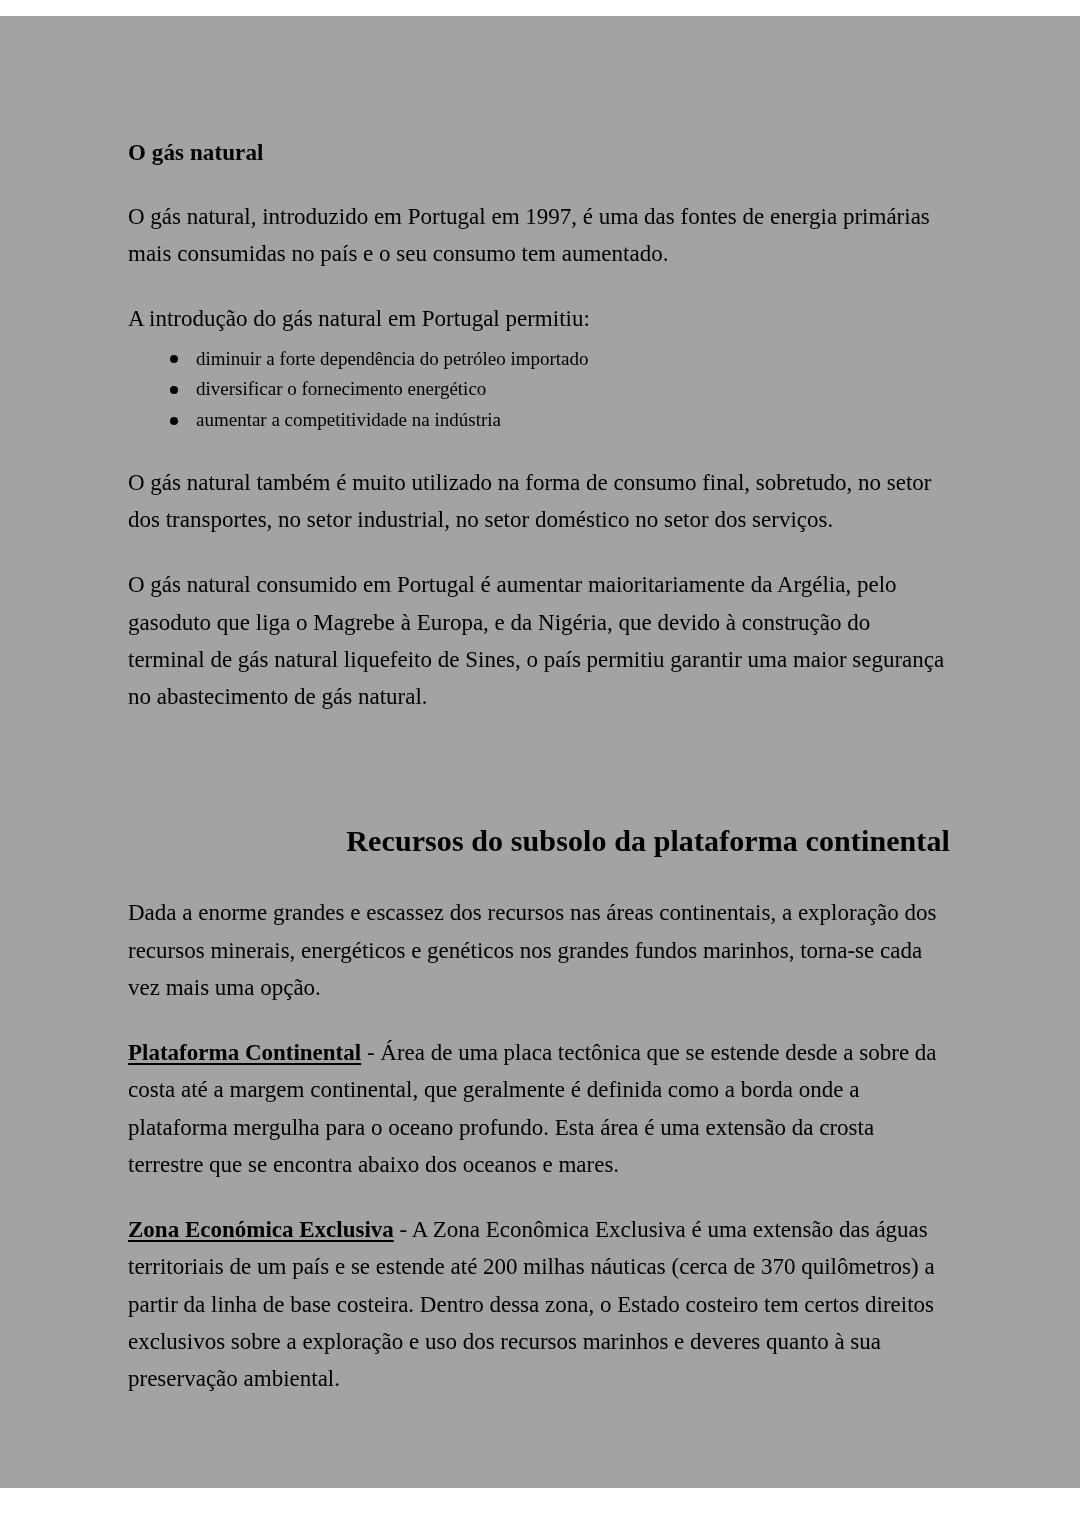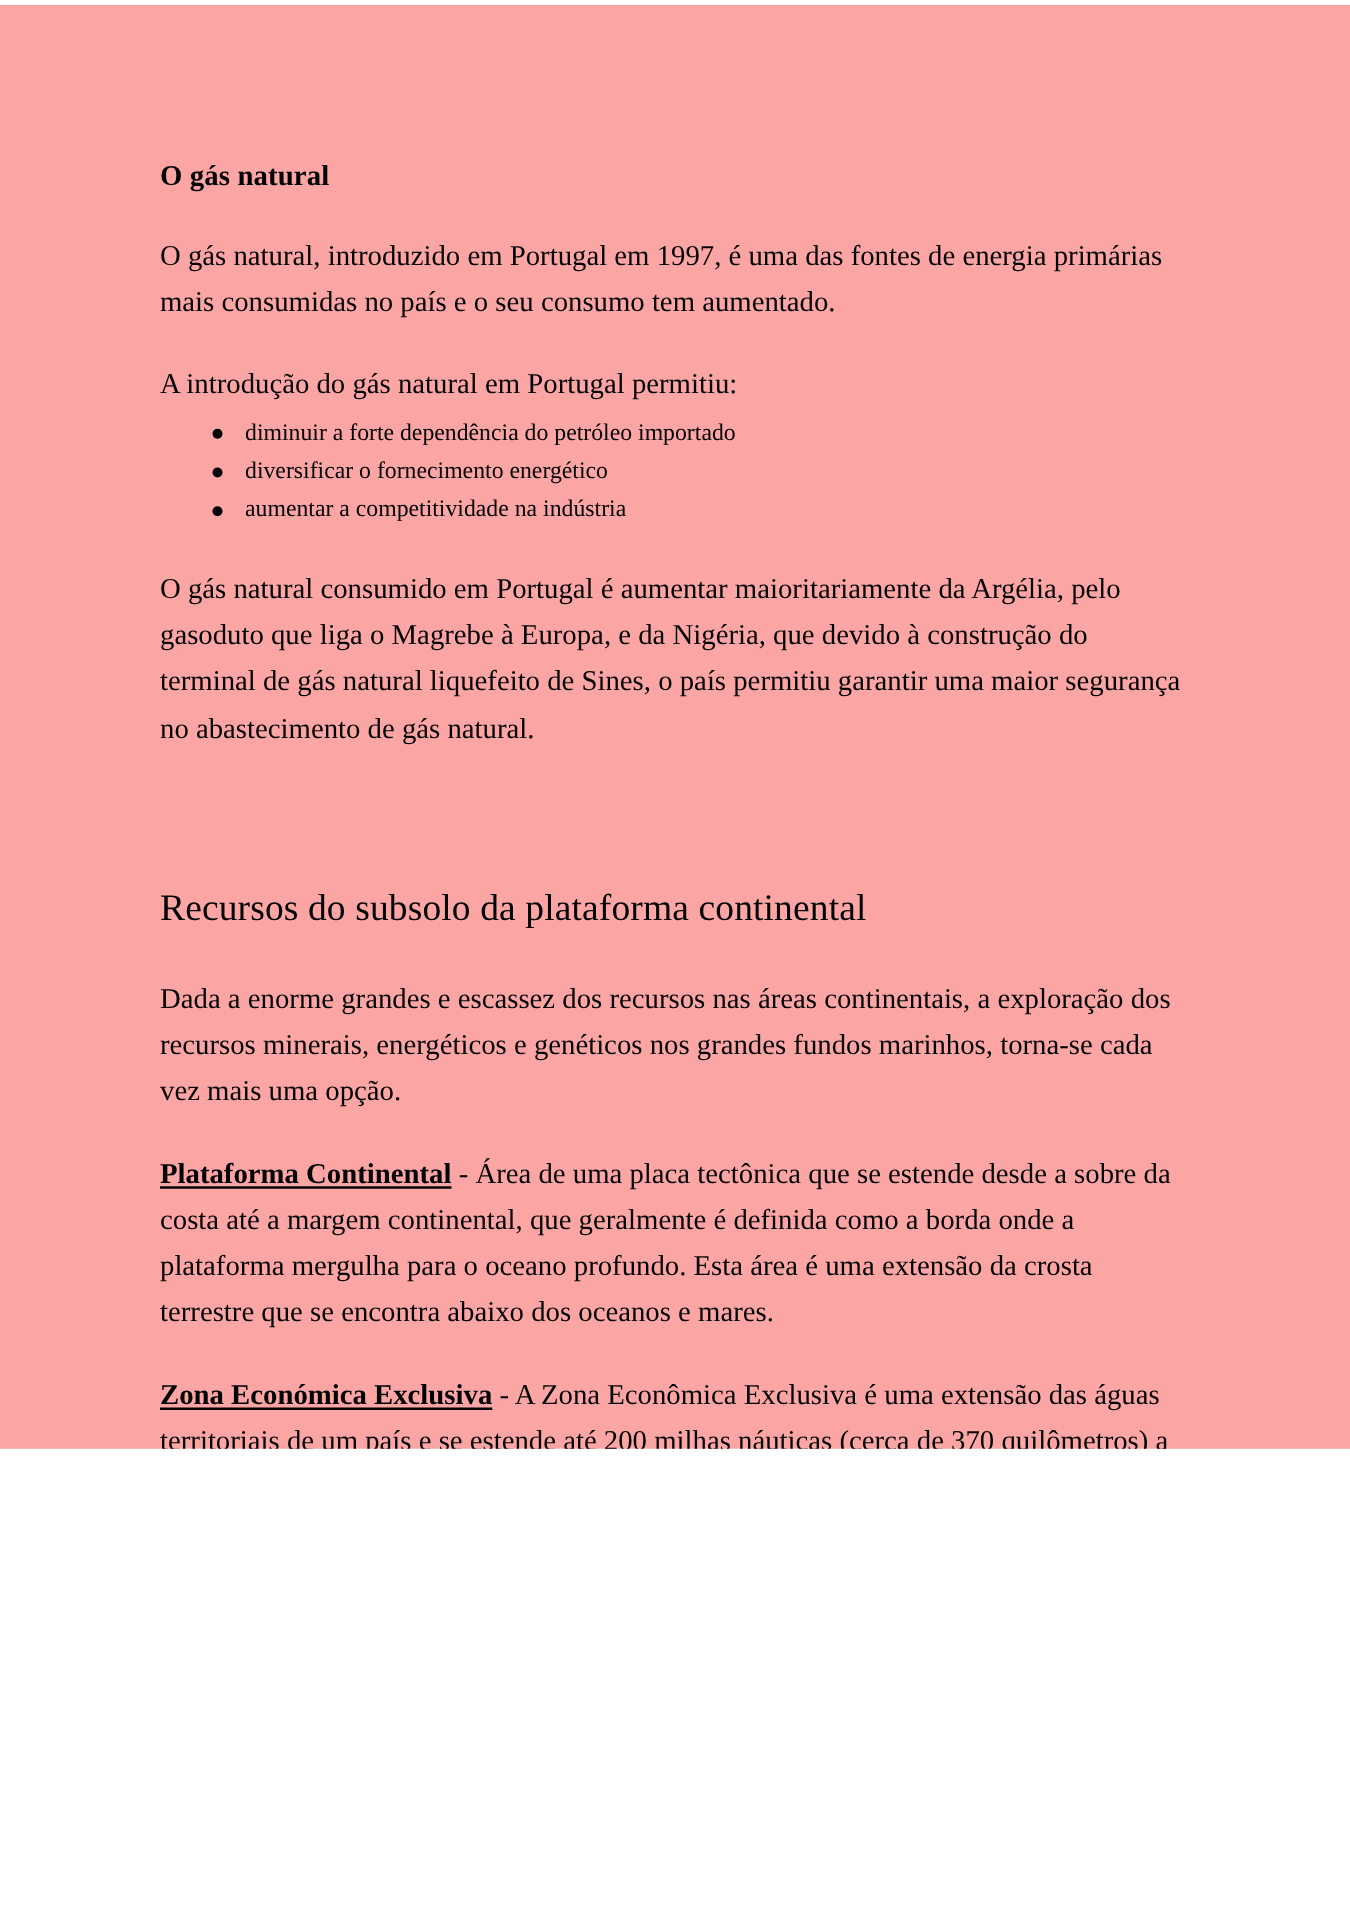--- a/index.html
+++ b/index.html
@@ -11,46 +11,46 @@
 
   body {
     font-family: "Liberation Serif", "DejaVu Serif", serif;
     color: #000000;
     -webkit-font-smoothing: antialiased;
   }
 
   .page {
     position: relative;
     width: 1080px;
-    height: 1155px;
-    margin: 4px auto;
-    background: #fca5a5;
+    height: 1472px;
+    margin: 16px auto;
+    background: #a3a3a3;
     box-sizing: border-box;
     padding: 122px 130px 0 128px;
     overflow: hidden;
   }
 
   .doc-body {
     width: 822px;
   }
 
   
   .sub-heading {
     font-size: 23px;
     font-weight: bold;
     line-height: 1.30;
     margin: 0 0 30px 0;
     letter-spacing: 0.1px;
   }
 
   .center-heading {
     font-size: 30px;
-    font-weight: normal;
+    font-weight: bold;
     line-height: 1.30;
-    text-align: left;
+    text-align: right;
     margin: 0 0 34px 0;
     letter-spacing: 0.1px;
   }
 
   
   p.para {
     font-size: 23px;
     line-height: 1.62;
     margin: 0 0 28px 0;
     text-align: left;
@@ -122,20 +122,21 @@
       <li>
         <span class="dot"></span>
         <span>diversificar o fornecimento energético</span>
       </li>
       <li>
         <span class="dot"></span>
         <span>aumentar a competitividade na indústria</span>
       </li>
     </ul>
 
+    <p class="para">O gás natural também é muito utilizado na forma de consumo final, sobretudo, no setor dos transportes, no setor industrial, no setor doméstico no setor dos serviços.</p>
 
     <p class="para">O gás natural consumido em Portugal é aumentar maioritariamente da Argélia, pelo gasoduto que liga o Magrebe à Europa, e da Nigéria, que devido à construção do terminal de gás natural liquefeito de Sines, o país permitiu garantir uma maior segurança no abastecimento de gás natural.</p>
 
     <div class="gap-before-heading"></div>
 
     <h1 class="center-heading">Recursos do subsolo da plataforma continental</h1>
 
     <p class="para">Dada a enorme grandes e escassez dos recursos nas áreas continentais, a exploração dos recursos minerais, energéticos e genéticos nos grandes fundos marinhos, torna-se cada vez mais uma opção.</p>
 
     <p class="para">

